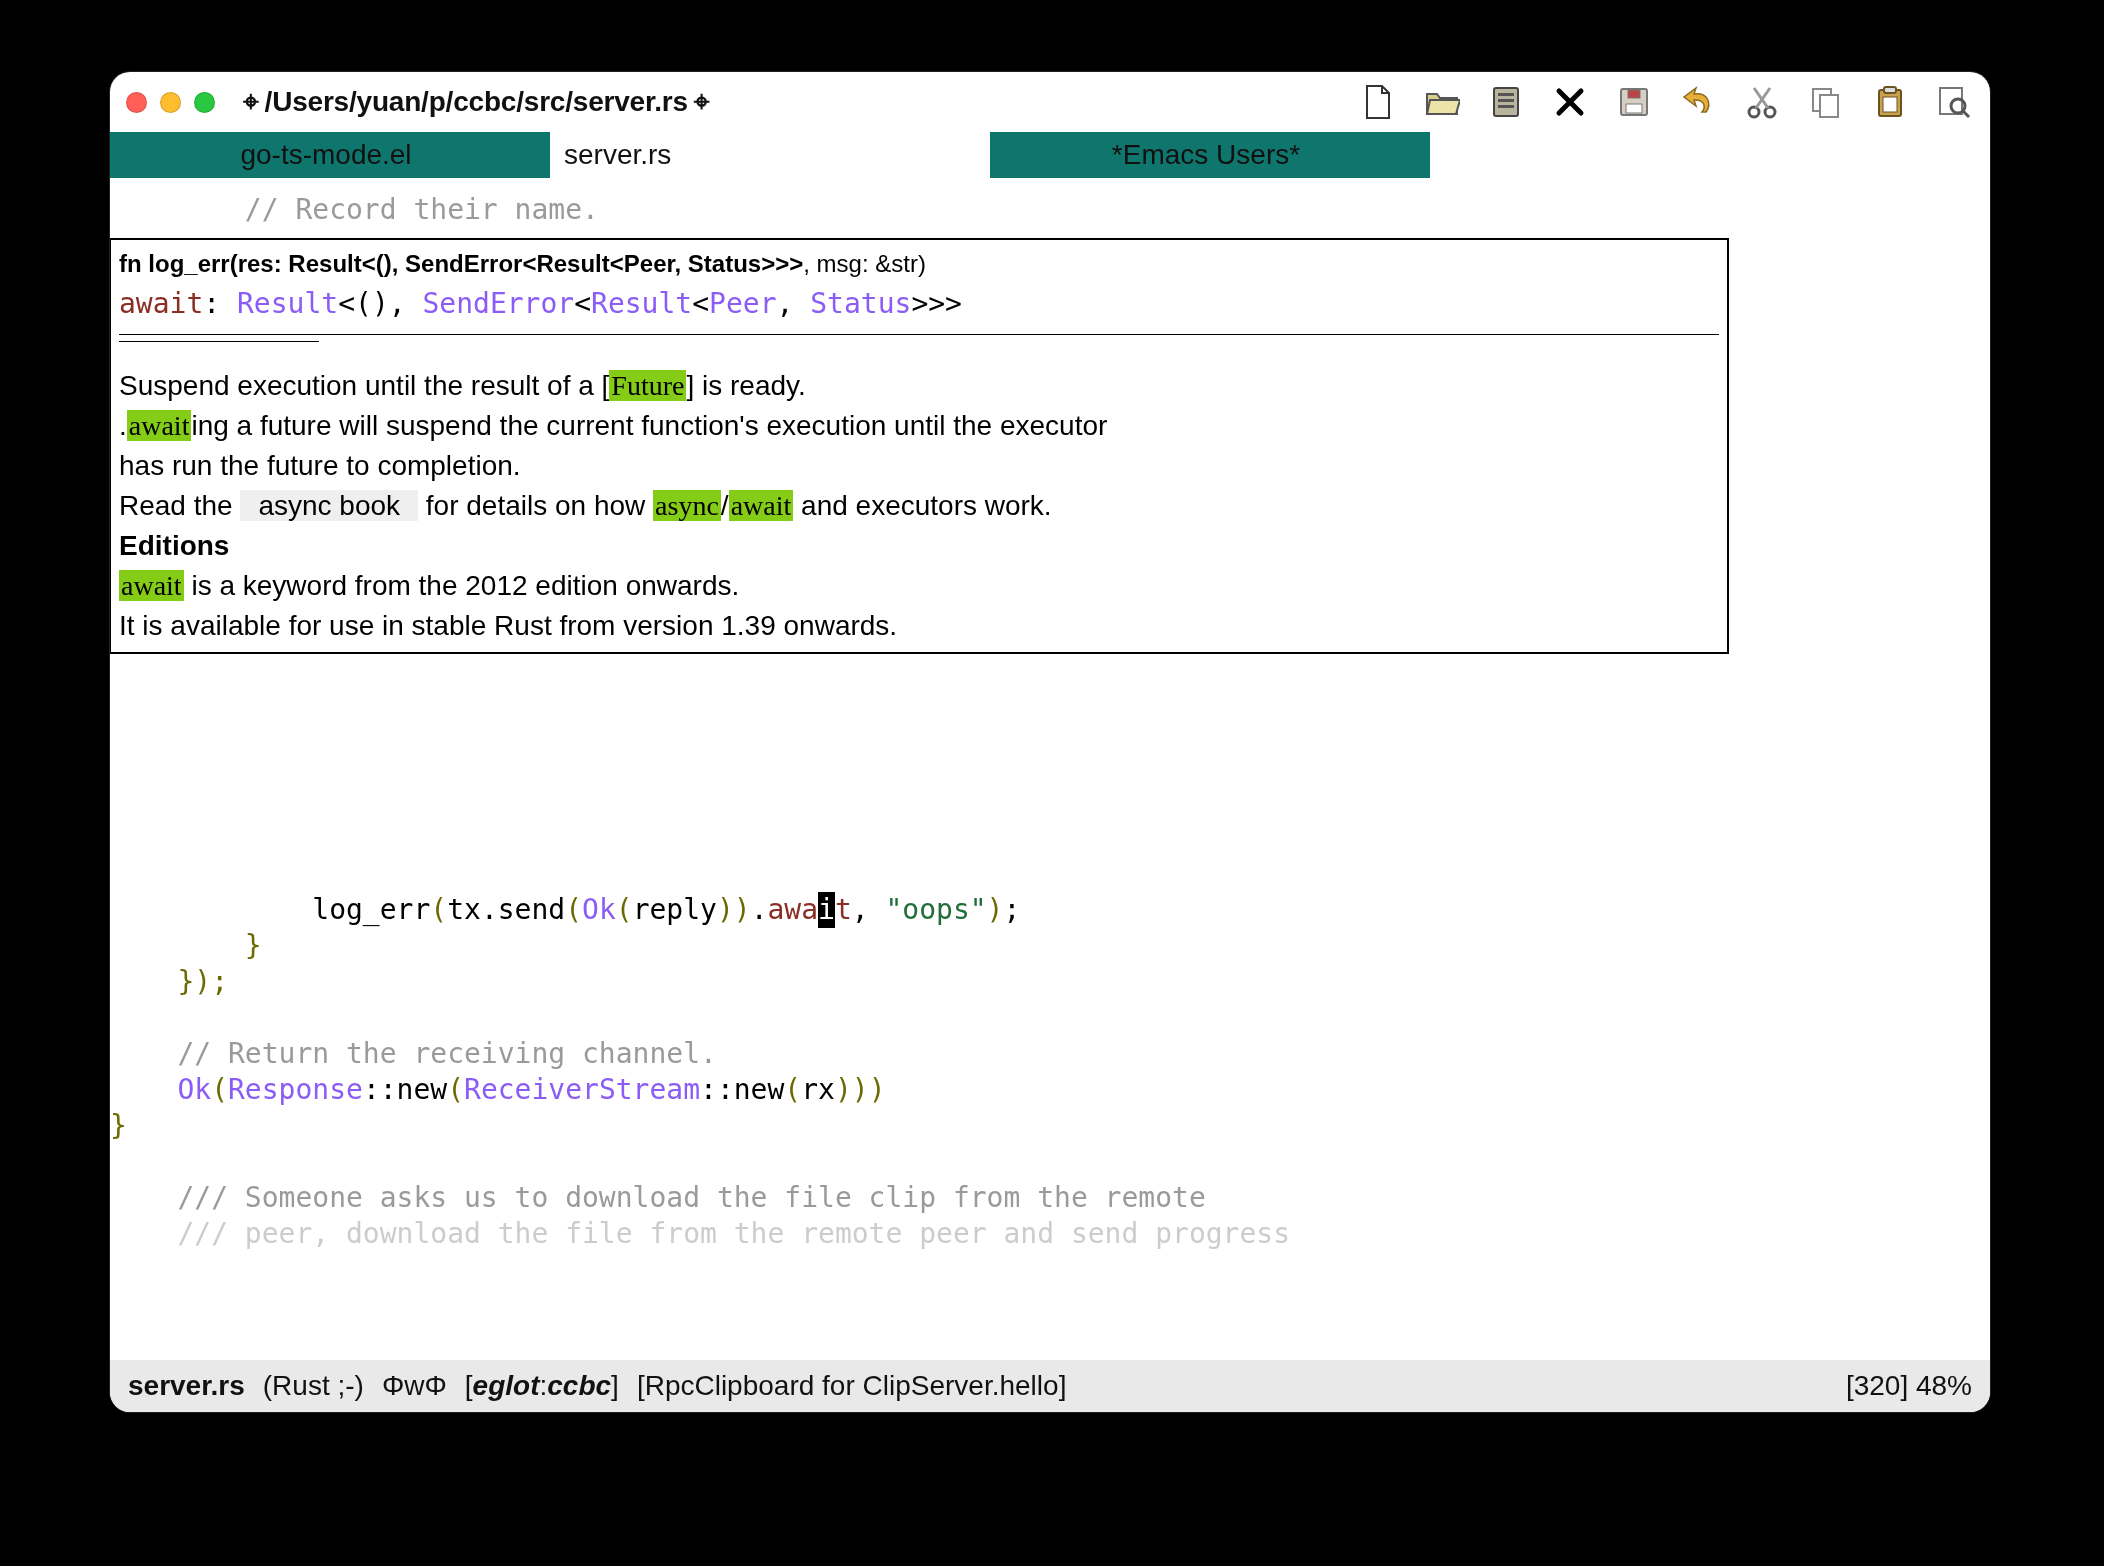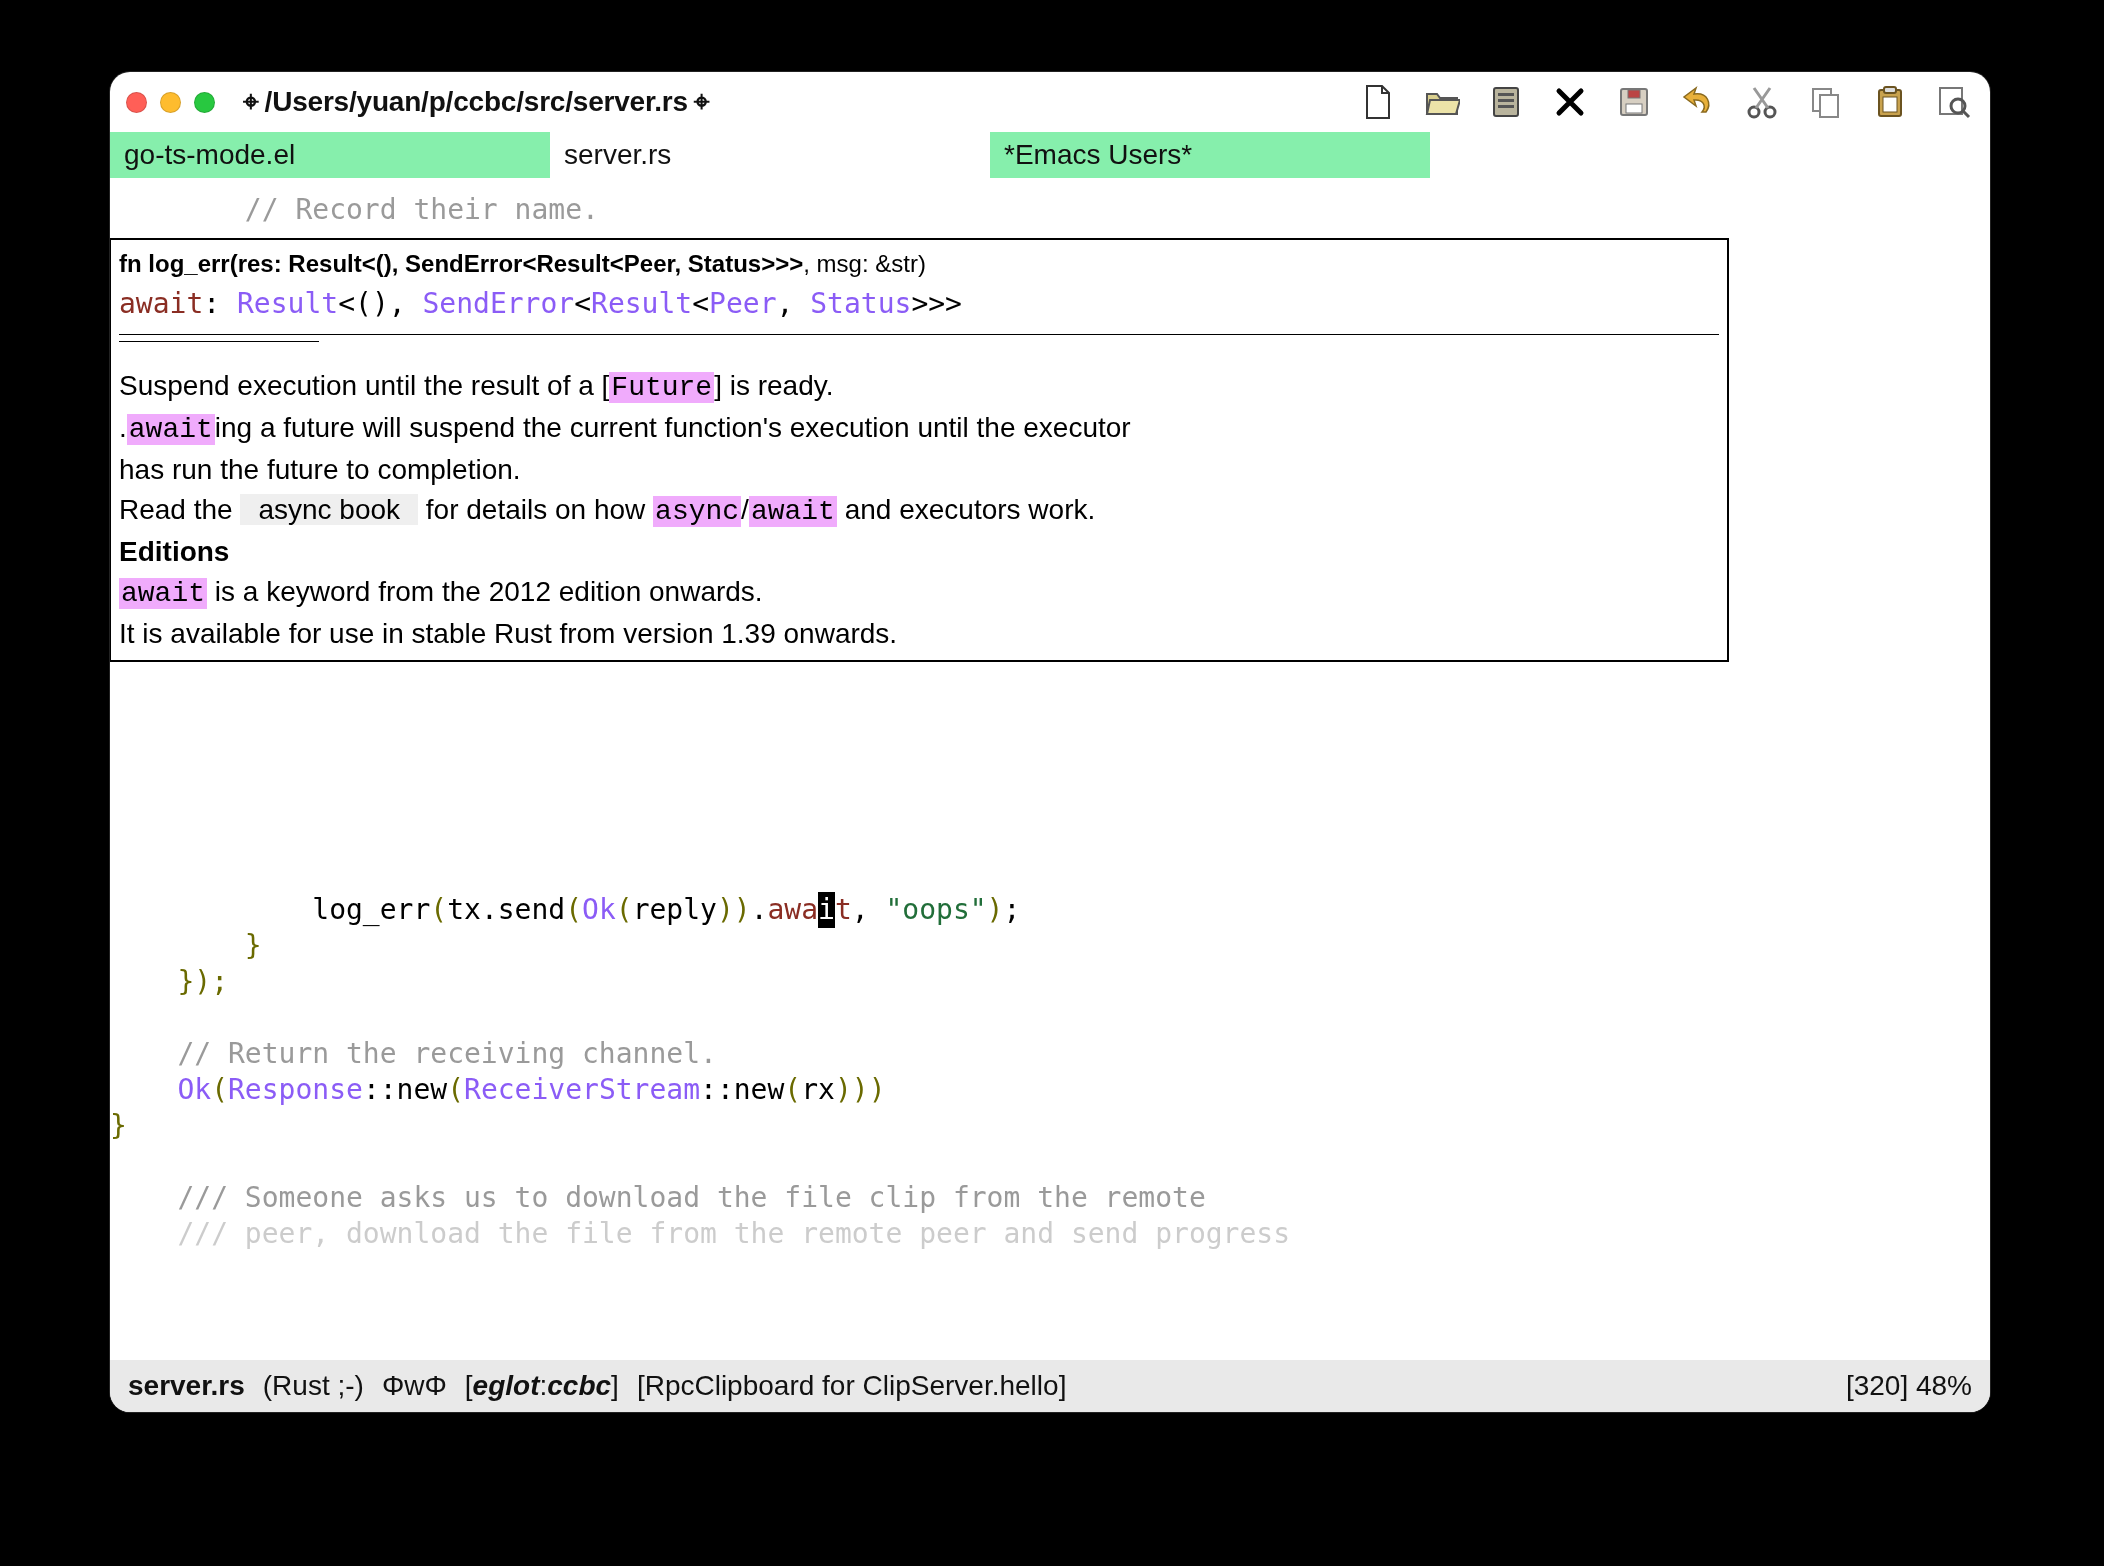--- a/index.html
+++ b/index.html
@@ -68,21 +68,21 @@
     display: flex;
     height: 46px;
     align-items: stretch;
   }
   .tab {
     padding: 6px 22px 6px 14px;
     font-size: 28px;
     line-height: 34px;
     color: #111;
   }
-  .tab.inactive { background: #86efac; }
+  .tab.inactive { background: #0f766e; text-align: center; }
   .tab.active { background: #fff; }
 
   
   .buffer {
     flex: 1;
     position: relative;
     font-family: ui-monospace, "SF Mono", Menlo, Consolas, monospace;
     font-size: 28px;
     line-height: 36px;
     overflow: hidden;
@@ -127,22 +127,22 @@
     border: none;
     border-top: 1px solid #000;
     margin: 10px 0 2px 0;
   }
   .popup .short-rule {
     border-top: 1px solid #000;
     width: 200px;
     margin: 6px 0 24px 0;
   }
   .popup .mono {
-    font-family: Liberation Mono, monospace;
-    background: #f0abfc;
+    font-family: Liberation Serif, serif;
+    background: #84cc16;
     padding: 0 2px;
   }
   .popup .link {
     background: #efefef;
     padding: 0 18px;
   }
   .popup .bold { font-weight: 700; }
   .popup p { margin: 0; }
   .popup .para { }
 

